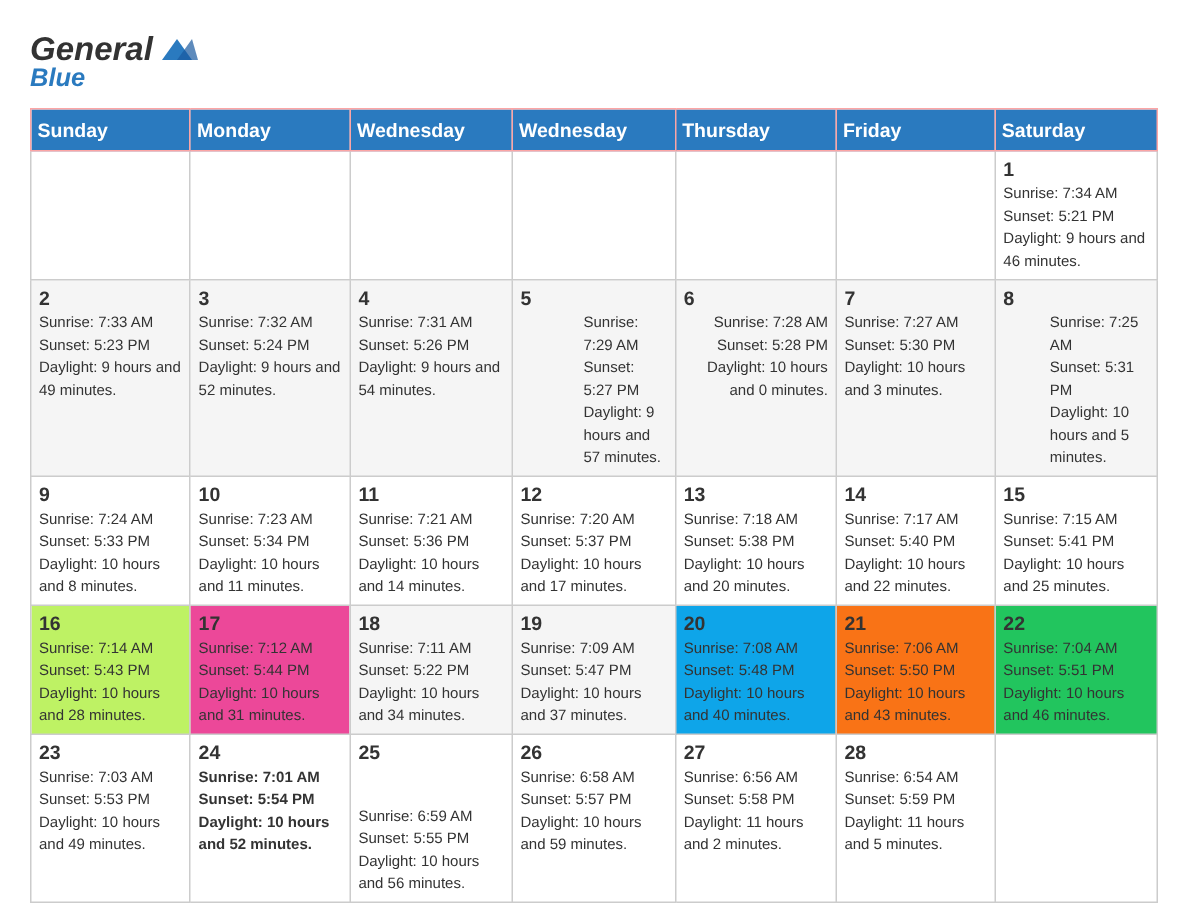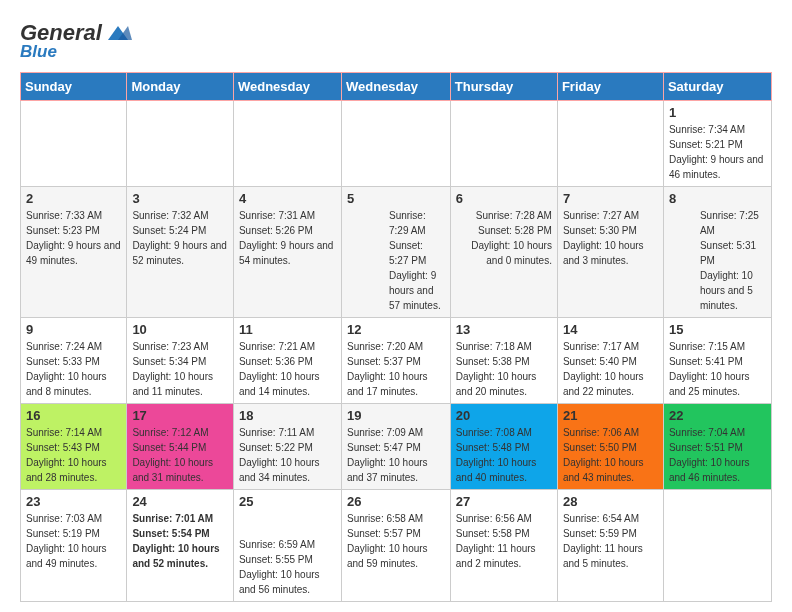--- a/index.html
+++ b/index.html
@@ -259,21 +259,21 @@
           <span class="day-number">22</span>
           <div class="day-info" style="white-space: pre-line;">Sunrise: 7:04 AM
 Sunset: 5:51 PM
 Daylight: 10 hours and 46 minutes.</div>
         </td>
       </tr>
       <tr>
         <td>
           <span class="day-number">23</span>
           <div class="day-info" style="white-space: pre-line;">Sunrise: 7:03 AM
-Sunset: 5:19 PM
+Sunset: 5:53 PM
 Daylight: 10 hours and 49 minutes.</div>
         </td>
         <td>
           <span class="day-number">24</span>
           <div class="day-info" style="white-space: pre-line; font-weight: bold;">Sunrise: 7:01 AM
 Sunset: 5:54 PM
 Daylight: 10 hours and 52 minutes.</div>
         </td>
         <td>
           <span class="day-number">25</span>

